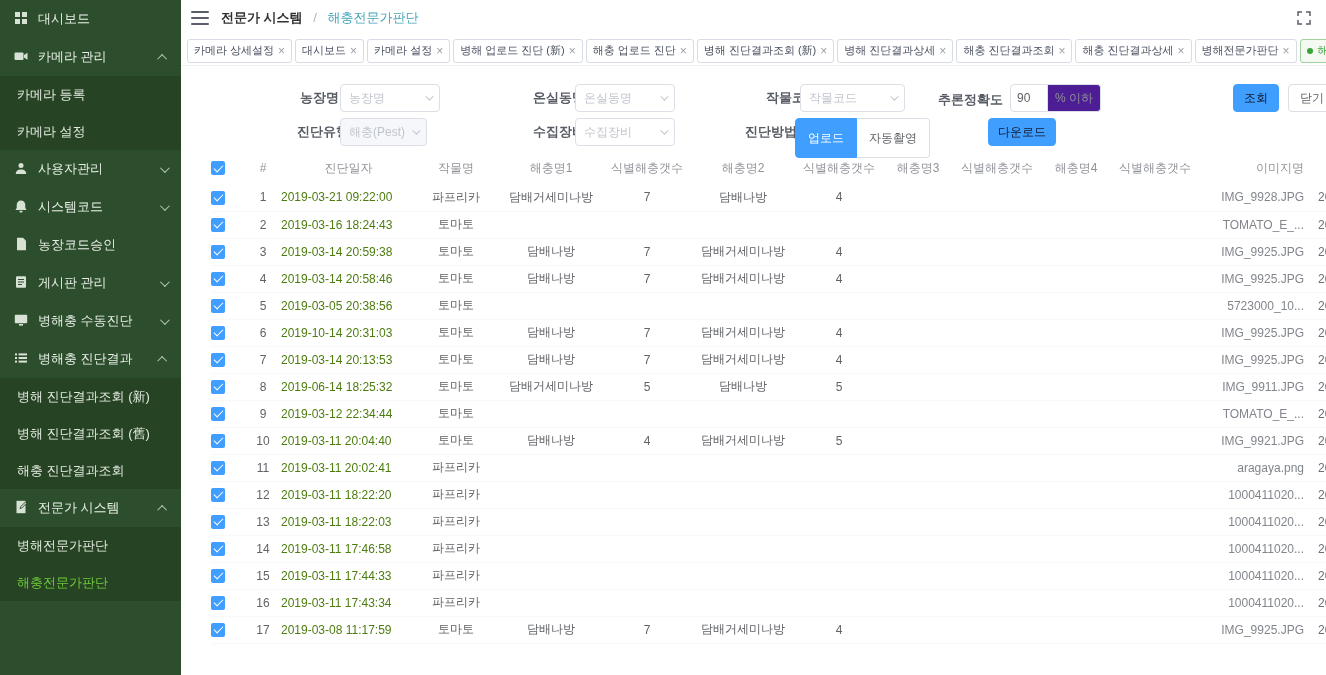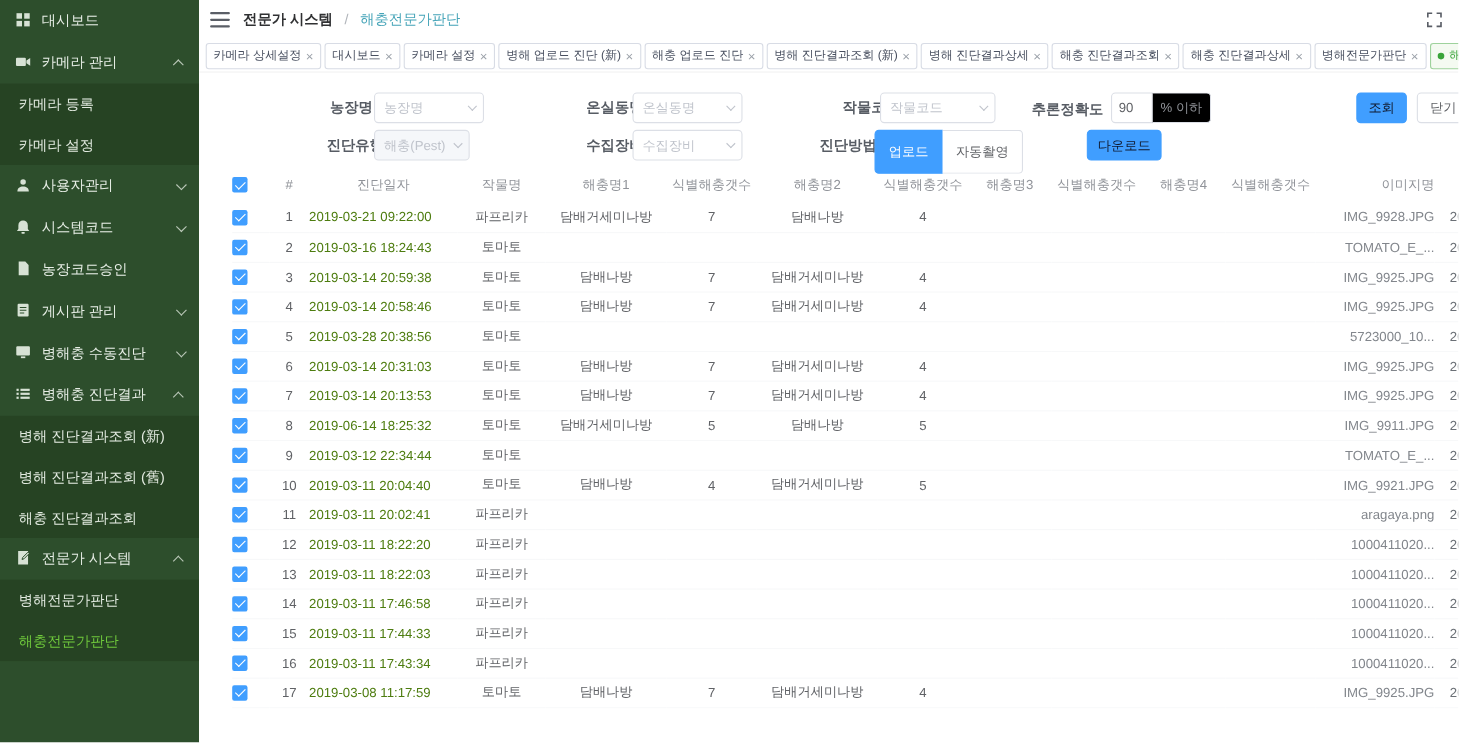--- a/index.html
+++ b/index.html
@@ -42,21 +42,21 @@
 
   
   .filter-panel { position:relative; height:86px; }
   .flabel { position:absolute; line-height:28px; color:#575c64; font-weight:700; font-size:13px; white-space:nowrap; }
   .fselect { position:absolute; height:28px; border:1px solid #dcdfe6; border-radius:4px; background:#fff; display:flex; align-items:center; padding:0 8px; cursor:pointer; }
   .fselect .ph { flex:1; color:#c0c4cc; font-size:12px; white-space:nowrap; overflow:hidden; }
   .fselect.disabled { background:#f5f7fa; }
   .sel-chev { width:6px; height:6px; border-right:1.5px solid #c0c4cc; border-bottom:1.5px solid #c0c4cc; transform:rotate(45deg) translateY(-2px); margin-left:6px; flex:0 0 auto; }
   .igroup { position:absolute; display:flex; height:28px; }
   .igroup input { width:38px; height:28px; border:1px solid #dcdfe6; border-radius:4px 0 0 4px; padding:0 6px; font-size:12px; color:#606266; outline:none; font-family:inherit; }
-  .igroup .addon { height:28px; line-height:26px; padding:0 7px; background:#000000; border:1px solid #dcdfe6; border-left:none; border-radius:0 4px 4px 0; color:#909399; font-size:12px; white-space:nowrap; }
+  .igroup .addon { height:28px; line-height:26px; padding:0 7px; background:#4c1d95; border:1px solid #dcdfe6; border-left:none; border-radius:0 4px 4px 0; color:#909399; font-size:12px; white-space:nowrap; }
   .btn { position:absolute; height:28px; border-radius:4px; font-size:12px; display:flex; align-items:center; justify-content:center; cursor:pointer; white-space:nowrap; font-family:inherit; }
   .btn.primary { background:#409eff; color:#0f172a; border:1px solid #409eff; }
   .btn.plain { background:#fff; color:#606266; border:1px solid #dcdfe6; }
   .btngroup { position:absolute; display:flex; height:28px; }
   .btngroup .seg { height:40px; padding:0 12px; display:flex; align-items:center; font-size:12px; cursor:pointer; }
   .btngroup .seg.on { background:#409eff; color:#fff; border:1px solid #409eff; border-radius:4px 0 0 4px; }
   .btngroup .seg.off { background:#fff; color:#606266; border:1px solid #dcdfe6; border-left:none; border-radius:0 4px 4px 0; }
 
   
   .table-wrap { margin-left:30px; width:1115px; overflow:hidden; }
@@ -400,37 +400,37 @@
             <td class="col-7"></td>
             <td class="col-8"></td>
             <td class="col-9"></td>
             <td class="col-10"></td>
             <td class="col-11">IMG_9925.JPG</td>
             <td class="col-12">201</td>
           </tr>
           <tr>
             <td class="cb-cell"><span class="checkbox"></span></td>
             <td class="col-0">5</td>
-            <td class="col-1">2019-03-28 20:38:56</td>
+            <td class="col-1">2019-03-05 20:38:56</td>
             <td class="col-2">토마토</td>
             <td class="col-3"></td>
             <td class="col-4"></td>
             <td class="col-5"></td>
             <td class="col-6"></td>
             <td class="col-7"></td>
             <td class="col-8"></td>
             <td class="col-9"></td>
             <td class="col-10"></td>
             <td class="col-11">5723000_10...</td>
             <td class="col-12">201</td>
           </tr>
           <tr>
             <td class="cb-cell"><span class="checkbox"></span></td>
             <td class="col-0">6</td>
-            <td class="col-1">2019-03-14 20:31:03</td>
+            <td class="col-1">2019-10-14 20:31:03</td>
             <td class="col-2">토마토</td>
             <td class="col-3">담배나방</td>
             <td class="col-4">7</td>
             <td class="col-5">담배거세미나방</td>
             <td class="col-6">4</td>
             <td class="col-7"></td>
             <td class="col-8"></td>
             <td class="col-9"></td>
             <td class="col-10"></td>
             <td class="col-11">IMG_9925.JPG</td>

